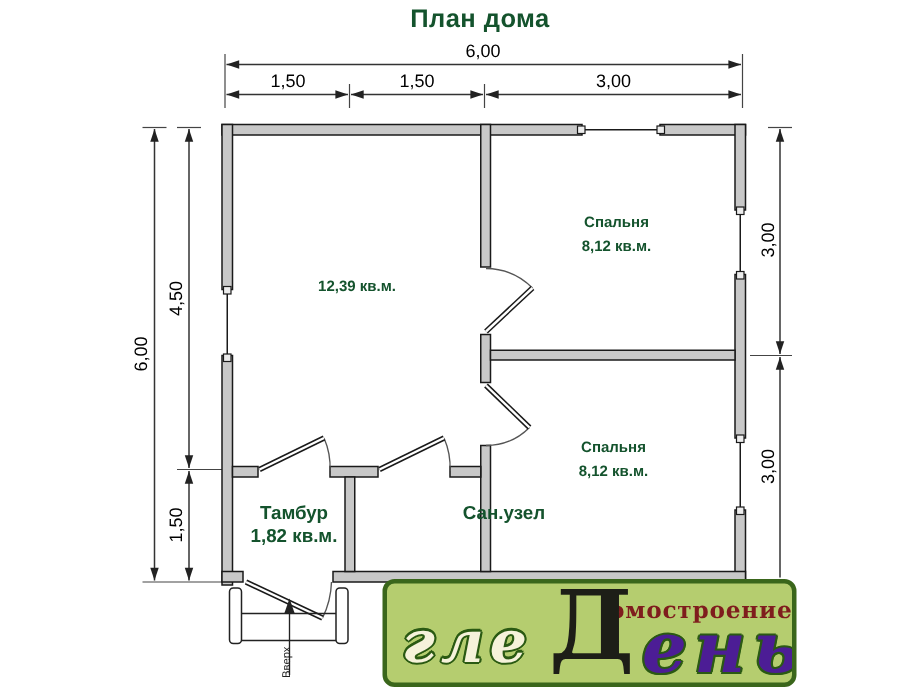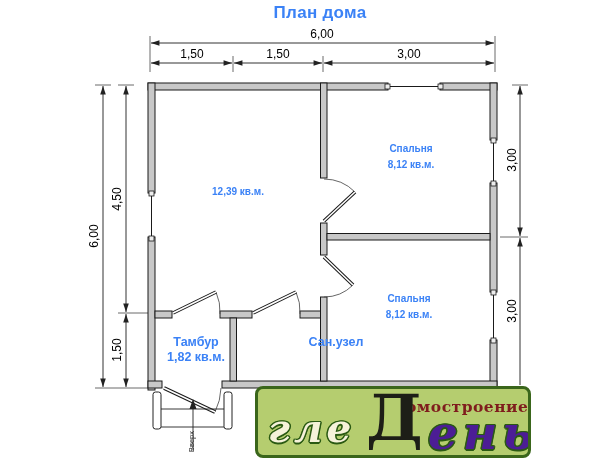--- a/index.html
+++ b/index.html
@@ -1,21 +1,21 @@
 <!DOCTYPE html>
 <html><head>
 <meta charset="utf-8">
 <style>
   html,body{margin:0;padding:0;background:#fff;}
   #canvas{
     position:relative;width:610px;height:458px;background:#ffffff;
     font-family:"Liberation Sans","DejaVu Sans",sans-serif;overflow:hidden;
   }
   #plan-svg{position:absolute;left:0;top:0;z-index:1;}
-  .lbl{position:absolute;z-index:2;color:#3b82f6;text-align:center;}
+  .lbl{position:absolute;z-index:2;color:#14532d;text-align:center;}
   .title{font-size:17px;font-weight:bold;letter-spacing:0.3px;}
   .dim{font-size:12px;color:#000;}
   .dim-rot{transform:rotate(-90deg);transform-origin:center center;}
   .room{font-size:10px;font-weight:bold;line-height:16px;}
   .room.small{font-size:12.5px;line-height:15px;}
   .stair-lbl{font-size:7.5px;color:#222;transform:rotate(-90deg);transform-origin:center center;}
   
   #logo{
     position:absolute;z-index:3;left:255px;top:386px;width:276px;height:72px;
     box-sizing:border-box;border-radius:8px;

